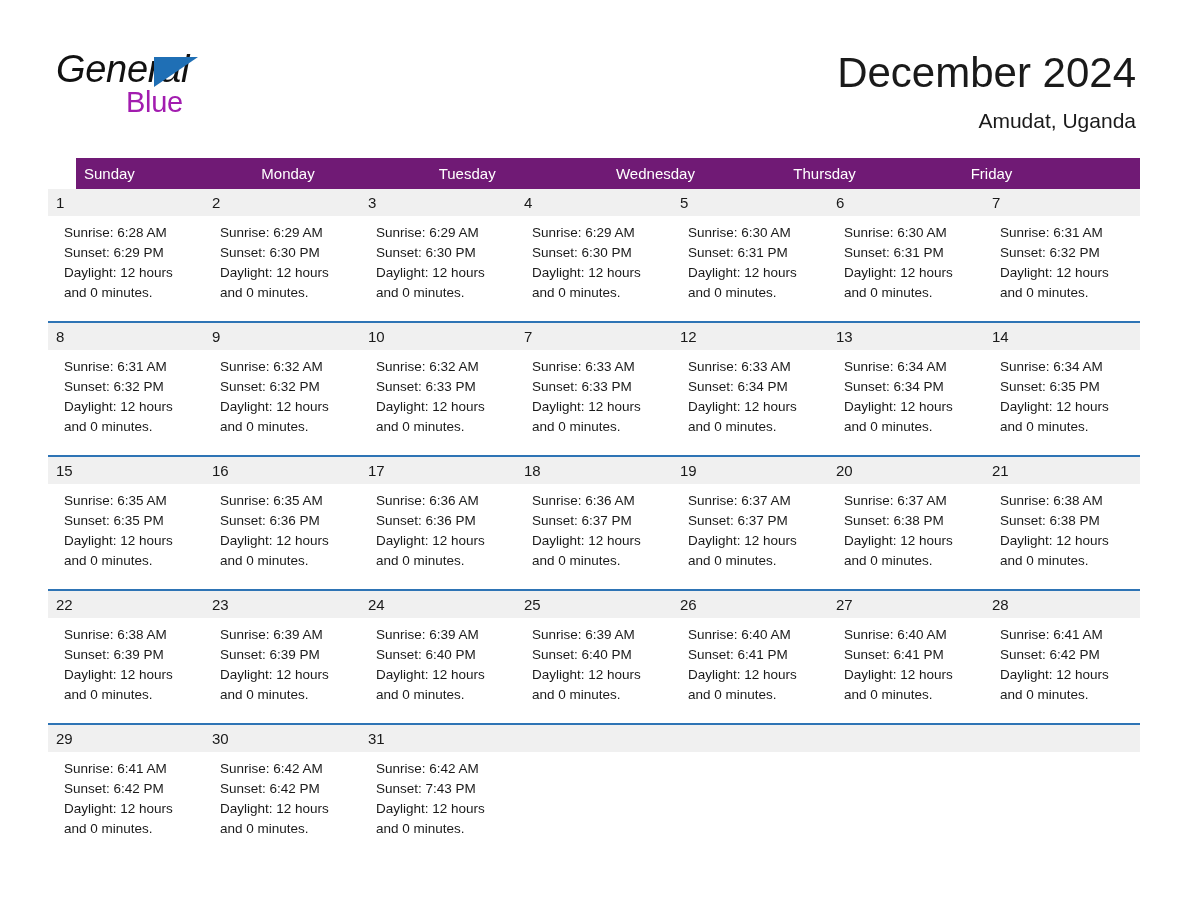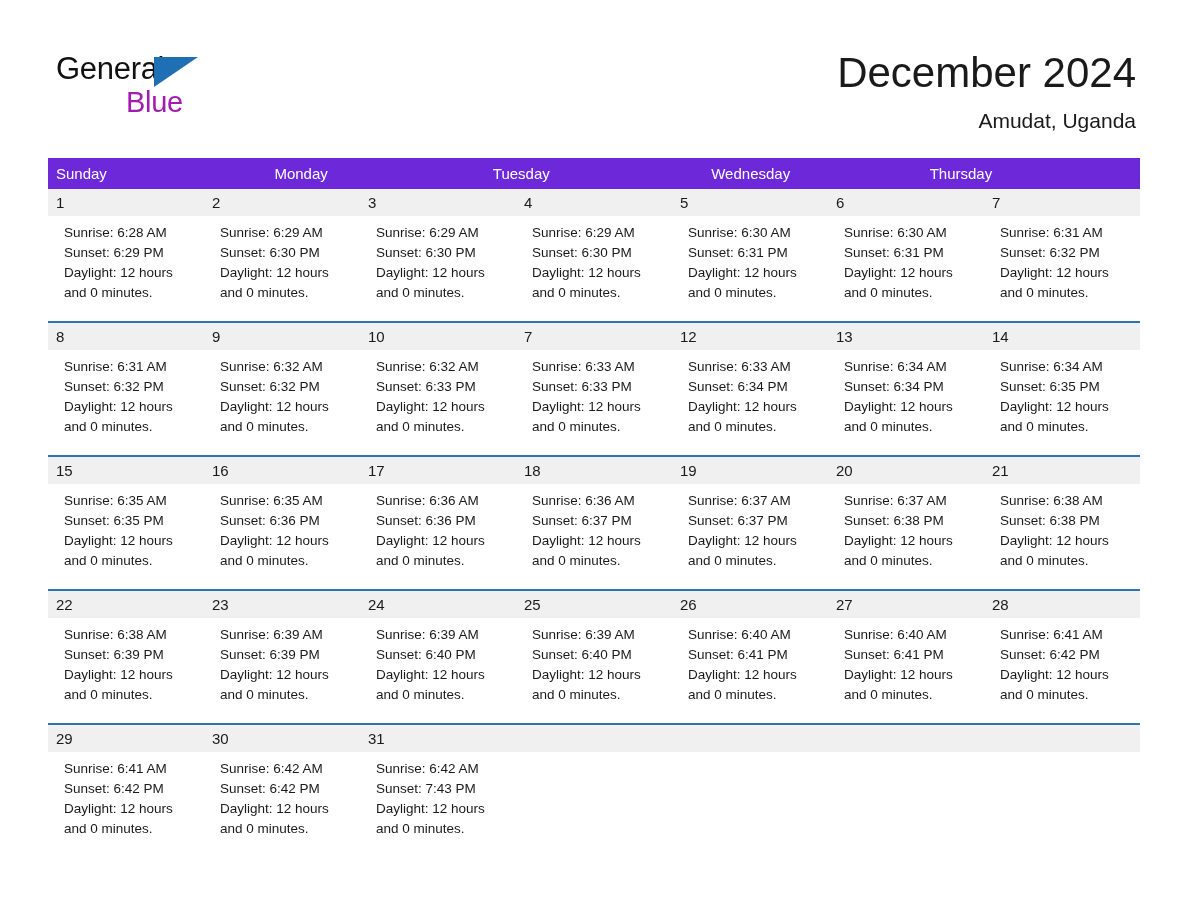--- a/index.html
+++ b/index.html
@@ -33,25 +33,26 @@
     position: absolute;
     left: 56px;
     top: 50px;
     width: 300px;
     height: 72px;
   }
   .brand-line1 {
     position: absolute;
     left: 0;
     top: 0;
-    font-size: 31px;
+    font-size: 38px;
     line-height: 38px;
     color: #111111;
     letter-spacing: -0.3px;
     font-weight: 400;
+    font-style: italic;
   }
   .brand-tri {
     position: absolute;
     left: 98px;
     top: 7px;
     width: 0;
     height: 0;
     border-left: 44px solid #1f6fb5;
     border-bottom: 30px solid transparent;
   }
@@ -90,22 +91,23 @@
 
   
   .calendar {
     position: absolute;
     left: 48px;
     top: 158px;
     width: 1092px;
   }
   .dow-row {
     display: flex;
-    background: #6d28d9;
+    background: #701a75;
     height: 31px;
+    margin-left: 28px;
   }
   .dow-cell {
     flex: 1 1 0;
     min-width: 0;
     color: #ffffff;
     font-size: 15px;
     line-height: 31px;
     padding-left: 8px;
     box-sizing: border-box;
     white-space: nowrap;
@@ -169,20 +171,21 @@
   </div>
 
   <div class="calendar">
 
     <div class="dow-row">
       <div class="dow-cell">Sunday</div>
       <div class="dow-cell">Monday</div>
       <div class="dow-cell">Tuesday</div>
       <div class="dow-cell">Wednesday</div>
       <div class="dow-cell">Thursday</div>
+      <div class="dow-cell">Friday</div>
     </div>
 
     <div class="week-row first">
       <div class="day-cell">
         <div class="day-num">1</div>
         <div class="day-info">
           <div>Sunrise: 6:28 AM</div>
           <div>Sunset: 6:29 PM</div>
           <div>Daylight: 12 hours</div>
           <div>and 0 minutes.</div>

